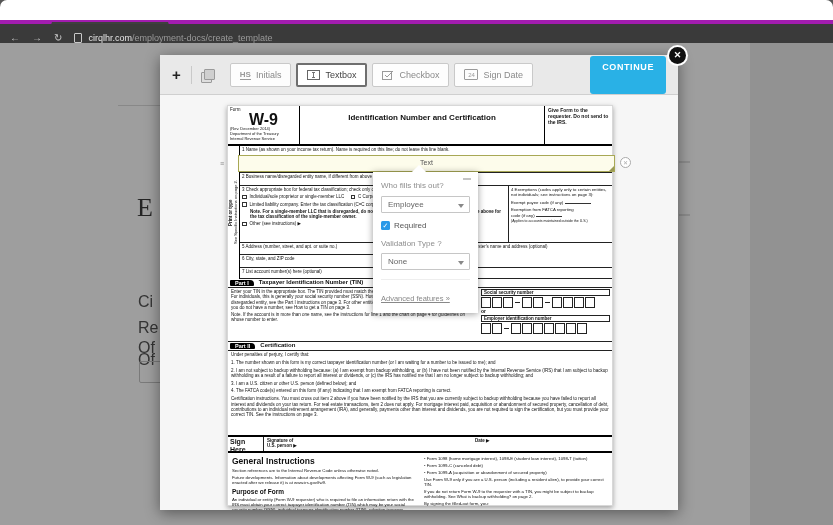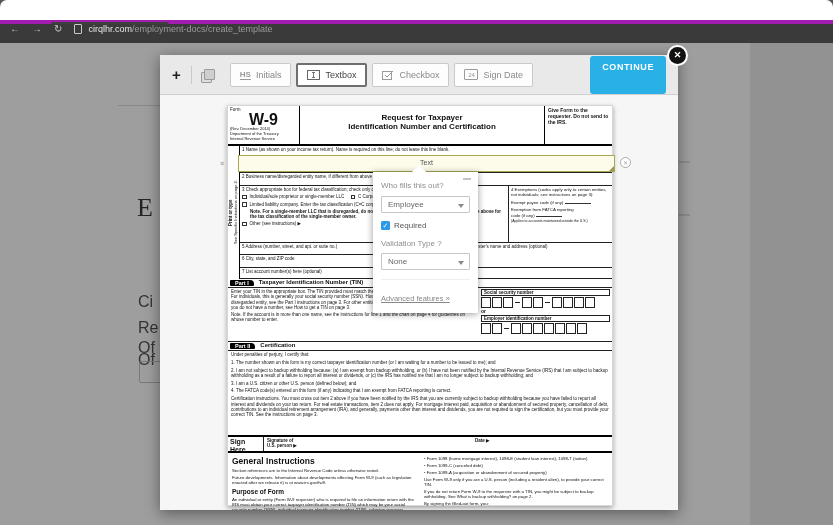--- a/index.html
+++ b/index.html
@@ -15,21 +15,21 @@
          clip-path:polygon(0 100%, 8px 0, calc(100% - 8px) 0, 100% 100%);
          display:flex; align-items:center; padding:0 12px; gap:6px; }
   .favicon { width:10px; height:10px; border-radius:50%;
              background:conic-gradient(from 210deg,#e8913a,#d94f35,#7a4a9c,#5b8ac5,#e8913a); position:relative; flex:0 0 auto; }
   .favicon::after { content:""; position:absolute; inset:2.5px; border-radius:50%; background:#3f3f3f; }
   .tab-title { font-size:8px; font-weight:bold; letter-spacing:.4px; color:#cfcfcf; flex:1; overflow:hidden; white-space:nowrap; }
   .tab-close { width:10px; height:10px; color:#9a9a9a; font-size:8px; line-height:10px; text-align:center; }
   .tab-close::before { content:"\2715"; }
   .newtab { position:absolute; left:182px; top:5px; width:26px; height:15px; background:#363636;
             clip-path:polygon(5px 0, 100% 0, calc(100% - 5px) 100%, 0 100%); }
-  .addressbar { position:absolute; top:24px; left:0; right:0; height:19px; background:#3a3a3a; display:flex; align-items:flex-start; padding:0 10px; gap:12px; }
+  .addressbar { position:absolute; top:24px; left:0; right:0; height:19px; background:#3a3a3a; display:flex; align-items:flex-end; padding:0 10px; gap:12px; }
   .navicon { color:#c9c9c9; font-size:10px; line-height:1; }
   .icon-back::before{content:"\2190";} .icon-forward::before{content:"\2192";} .icon-reload::before{content:"\21BB";}
   .urlbox { display:flex; align-items:center; gap:6px; flex:1; }
   .doc-icon { width:8px; height:10px; border:1px solid #c9c9c9; border-radius:1px; position:relative; }
   .url { font-size:9px; color:#e6e6e6; white-space:nowrap; }
   .url .path { color:#9a9a9a; }
 
   
   .content { position:absolute; top:43px; left:0; right:0; bottom:0; background:#fff; overflow:hidden; }
   .bg-panel-right { position:absolute; top:0; bottom:0; left:750px; right:0; background:#ececec; }
@@ -241,21 +241,20 @@
 
           <div class="f-header">
             <div class="fh-left">
               <div class="fh-form">Form</div>
               <div class="fh-w9">W-9</div>
               <div class="fh-small">(Rev. December 2014)</div>
               <div class="fh-small">Department of the Treasury</div>
               <div class="fh-small">Internal Revenue Service</div>
             </div>
             <div class="fh-mid">
-              <div class="fh-t1">Request for Taxpayer</div>
               <div class="fh-t2">Identification Number and Certification</div>
             </div>
             <div class="fh-right">Give Form to the requester. Do not send to the IRS.</div>
           </div>
 
           <div class="f-rows">
             <div class="sidebar-v">
               <span class="sb-bold">Print or type</span>
               <span>See Specific Instructions on page 2.</span>
             </div>

